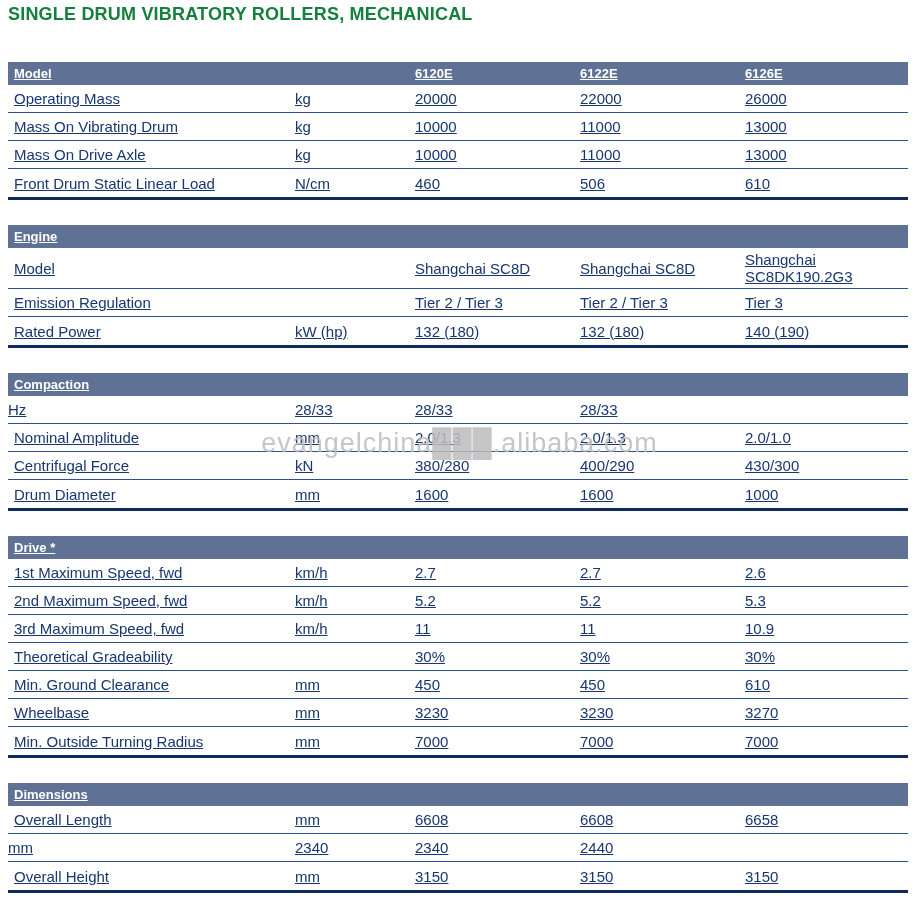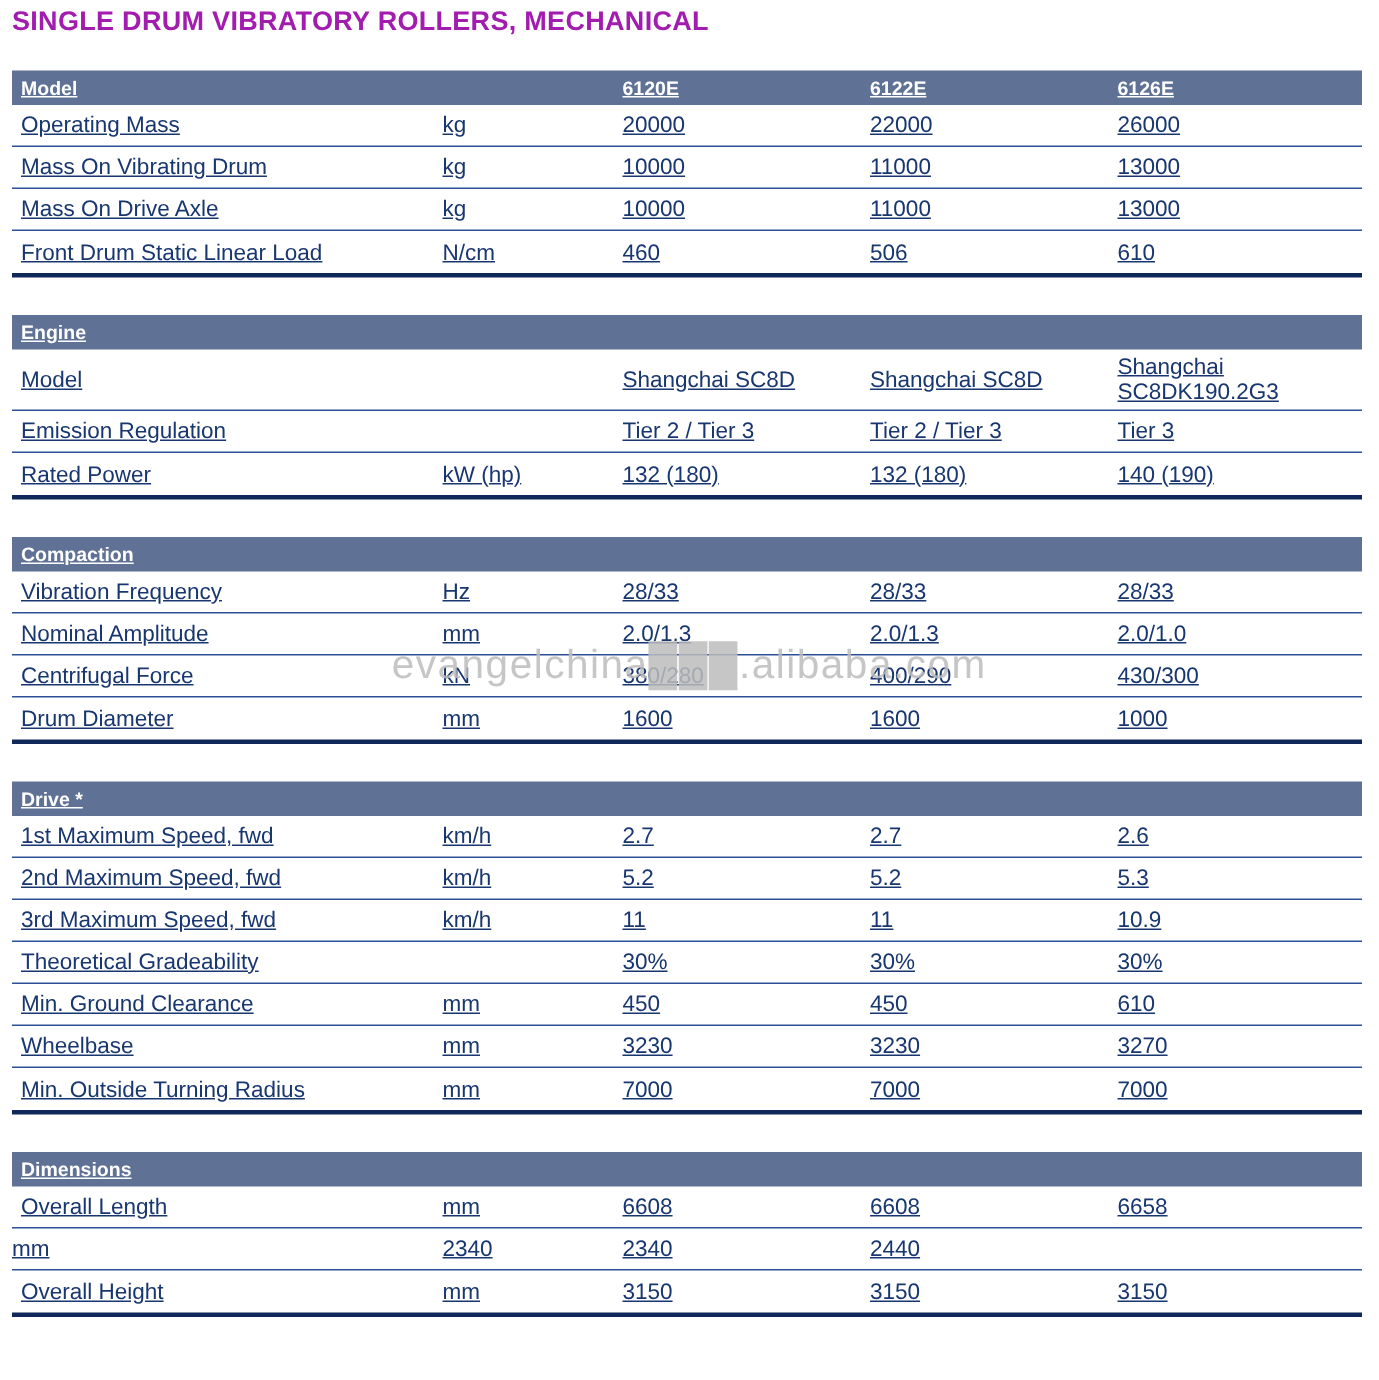--- a/index.html
+++ b/index.html
@@ -7,25 +7,25 @@
   body {
     width: 919px;
     height: 920px;
     font-family: "Liberation Sans", sans-serif;
     position: relative;
     overflow: hidden;
   }
   .page { padding: 4px 11px 0 8px; position: relative; }
 
   .page-title {
-    color: #a21caf;
+    color: #15803d;
     font-size: 18px;
     font-weight: bold;
     letter-spacing: 0.2px;
-    margin-bottom: 22px;
+    margin-bottom: 37px;
   }
 
   .spec-section {
     margin-top: 25px;
     border-bottom: 3px solid #10295a;
   }
   .spec-section.first { margin-top: 0; }
 
   .grid-cols {
     display: grid;
@@ -156,21 +156,20 @@
   </div>
 </div>
   </section>
 
   <section class="spec-section">
     <div class="section-header grid-cols">
       <span class="section-title">Compaction</span>
     </div>
     <div class="rows">
   <div class="spec-row grid-cols">
-    <span class="cell label">Vibration Frequency</span>
     <span class="cell unit">Hz</span>
     <span class="cell value">28/33</span>
     <span class="cell value">28/33</span>
     <span class="cell value">28/33</span>
   </div>
 
   <div class="spec-row grid-cols">
     <span class="cell label">Nominal Amplitude</span>
     <span class="cell unit">mm</span>
     <span class="cell value">2.0/1.3</span>

